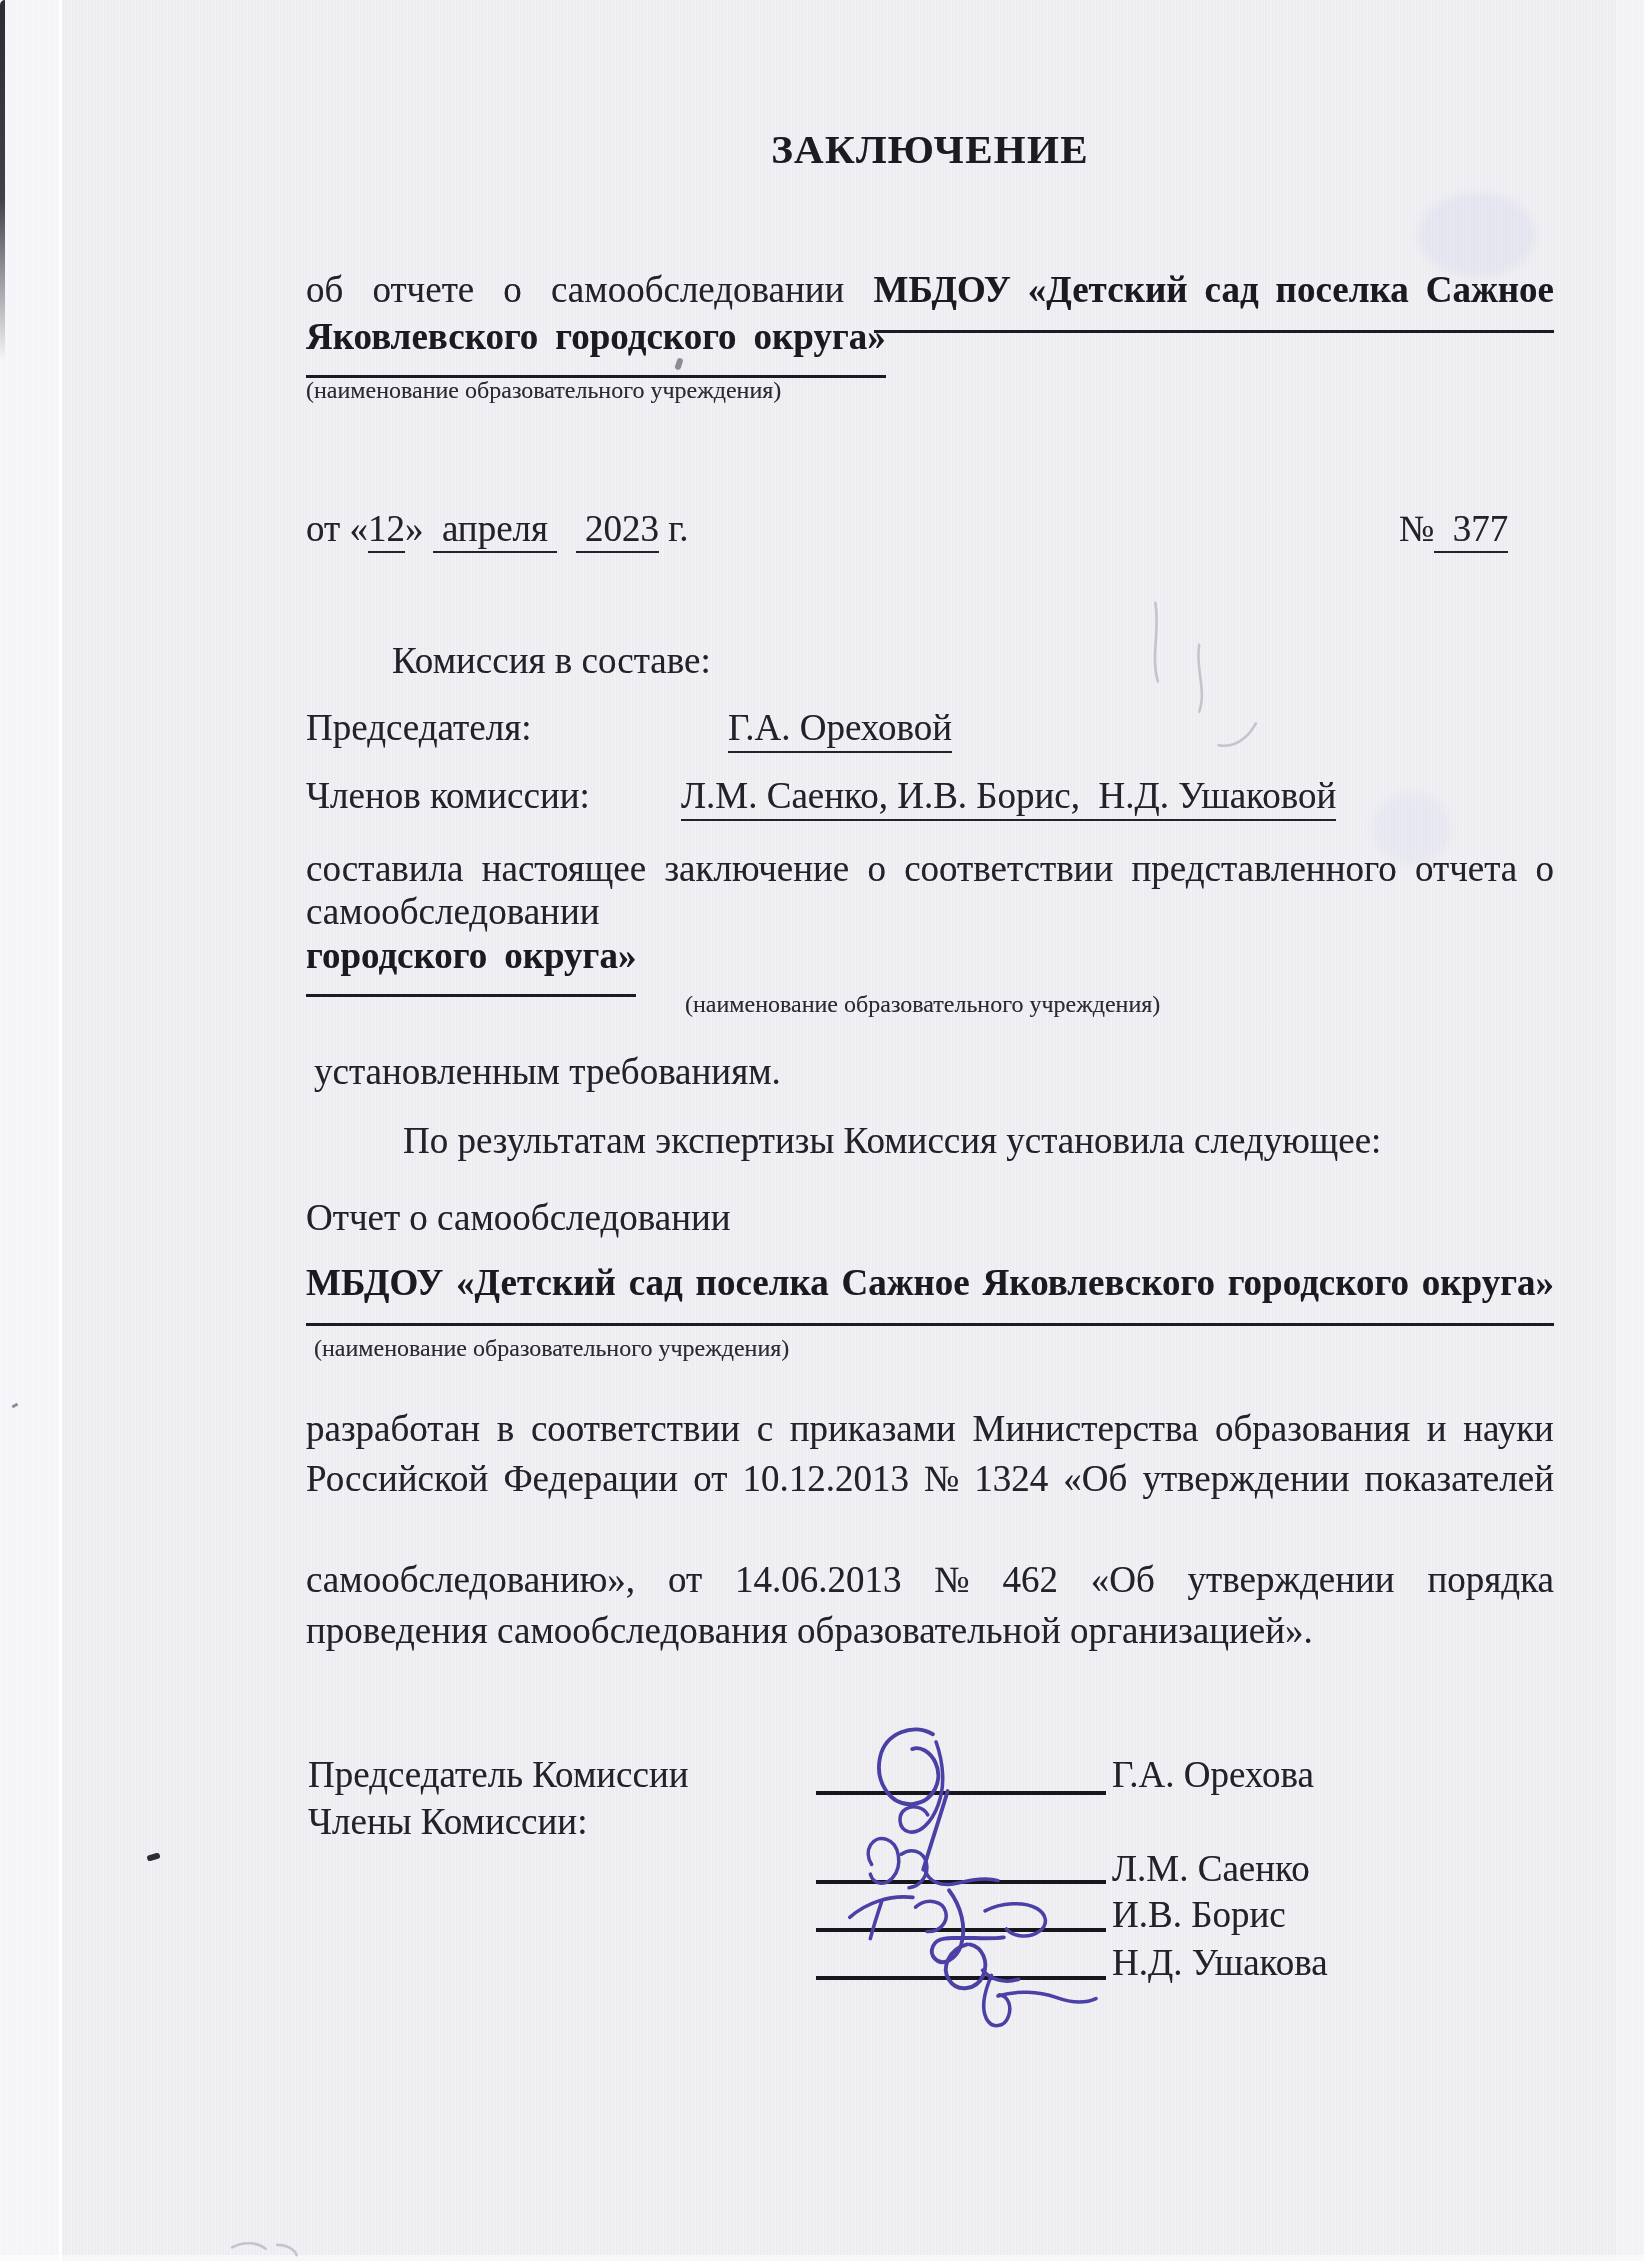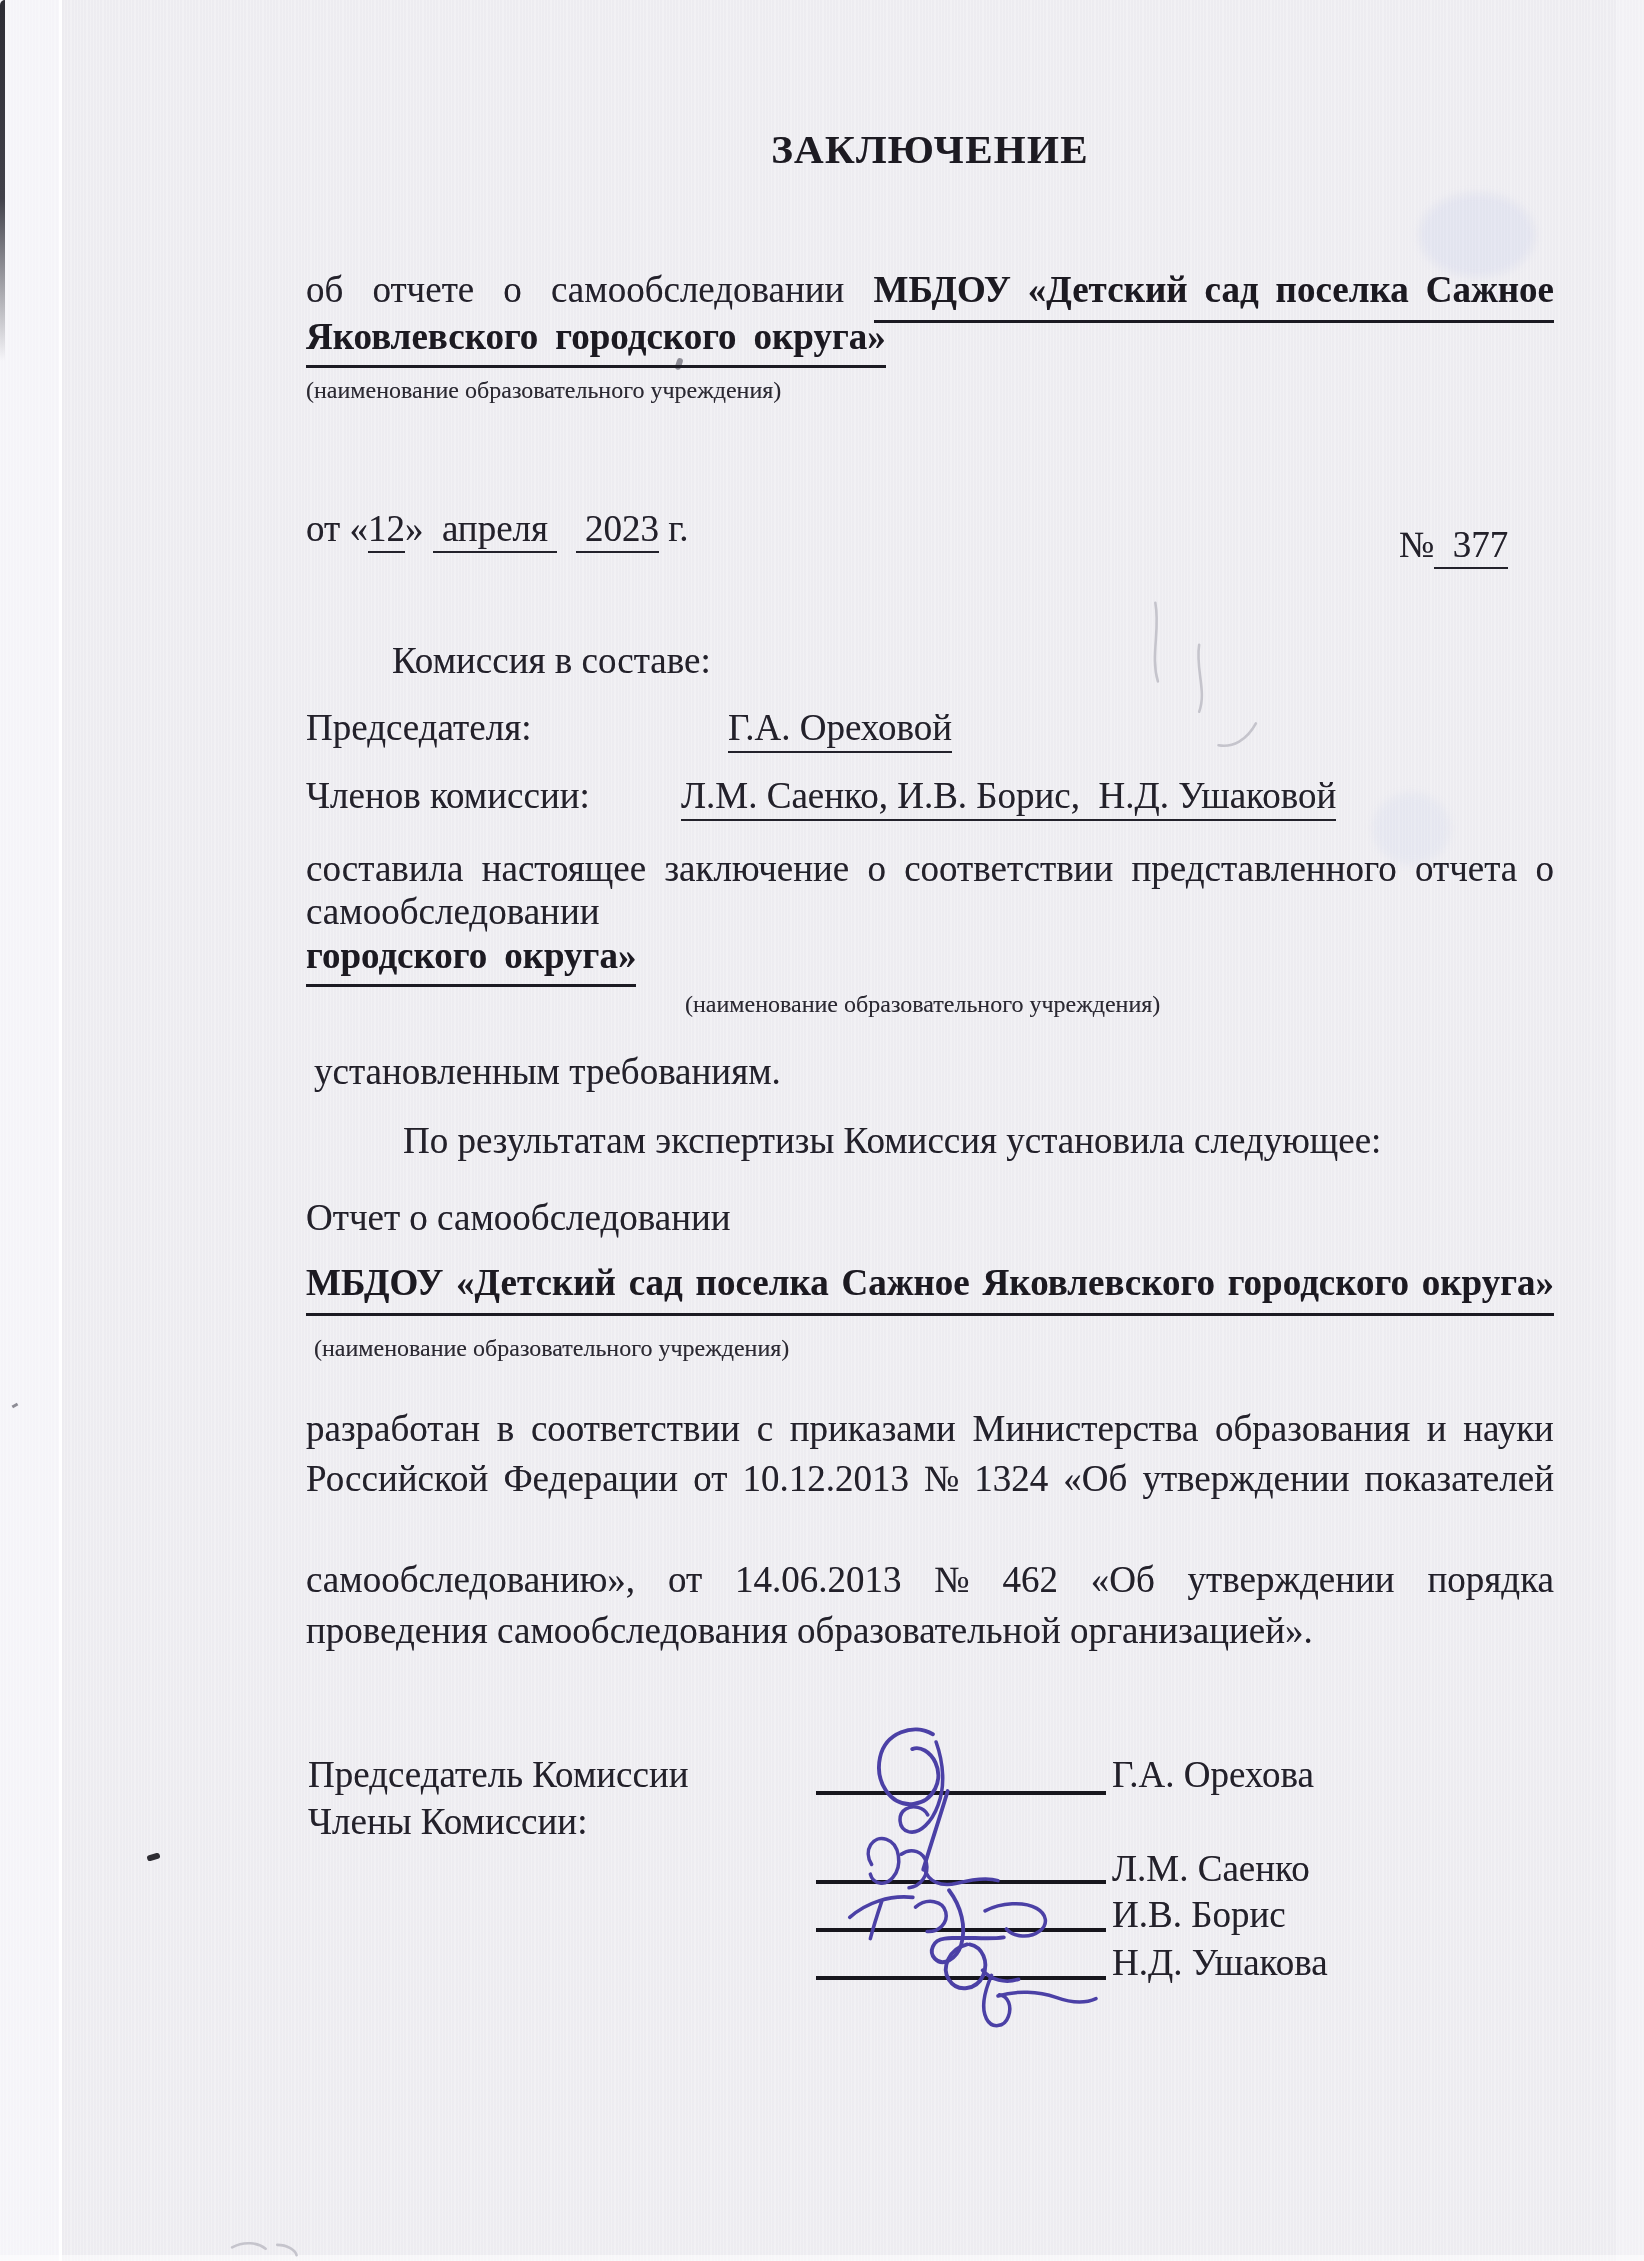--- a/index.html
+++ b/index.html
@@ -12,21 +12,21 @@
   .rightband{position:absolute;right:0;top:0;width:28px;height:100%;background:rgba(250,250,253,.4);}
   .bottomband{position:absolute;left:0;bottom:0;width:100%;height:5.8px;background:rgba(255,255,255,.55);}
   .edge-shadow{position:absolute;left:0;top:0;width:5.2px;height:361px;
         background:linear-gradient(180deg,#2c2c34 0%,#41414a 55%,rgba(65,65,74,0) 100%);
         border-top-left-radius:6.4px;}
   .t{position:absolute;left:306px;width:1248px;font-size:37px;line-height:1.15;
      white-space:nowrap;text-shadow:0 0 0.6px rgba(40,34,60,.38);}
   .jline{display:flex;justify-content:space-between;align-items:baseline;white-space:normal;}
   .title{top:126px;text-align:center;font-size:41px;font-weight:700;letter-spacing:1.3px;color:#1d1b22;}
   .b{font-weight:700;color:#1c1a21;}
-  .u{border-bottom:3.9px solid #1c1b23;padding-bottom:8px;}
+  .u{border-bottom:3.9px solid #1c1b23;padding-bottom:18px;}
   .u4{border-bottom:2.6px solid #23222b;padding-bottom:1.9px;}
   .small{font-size:24px;color:#2b2931;}
   .ws{white-space:pre;}
   .dc{display:contents;}
   .wsp{word-spacing:7.7px;}
   .sigline{position:absolute;width:290px;height:0;border-top:4.5px solid #17161d;}
   .speck{position:absolute;background:#2e2d33;}
   .dust{position:absolute;background:#8d8c95;}
   .smudge{position:absolute;border-radius:50%;filter:blur(4.5px);}
   svg.overlay{position:absolute;left:0;top:0;pointer-events:none;}
@@ -52,21 +52,21 @@
     <span class="dc"><span>об</span><span>отчете</span><span>о</span><span>самообследовании</span></span>
     <span class="b u ws wsp">МБДОУ «Детский сад поселка Сажное</span>
   </div>
   <div class="t" style="top:316px;">
     <span class="b u ws wsp">Яковлевского городского округа»</span>
   </div>
   <div class="t small" style="top:377px;">(наименование образовательного учреждения)</div>
 
   <div class="t" style="top:508px;">
     <span class="ws">от «</span><span class="u4 ws">12</span><span class="ws">» </span><span class="u4 ws"> апреля </span><span class="ws">  </span><span class="u4 ws"> 2023</span><span class="ws"> г.</span>
-    <span style="position:absolute;left:1093px;top:0;margin-top:16px;"><span class="ws">№</span><span class="u4 ws">  377</span></span>
+    <span style="position:absolute;left:1093px;top:0;"><span class="ws">№</span><span class="u4 ws">  377</span></span>
   </div>
 
   <div class="t" style="top:640px;left:392px;width:auto;">Комиссия в составе:</div>
   <div class="t" style="top:707px;">
     <span>Председателя:</span>
     <span class="u4 ws" style="position:absolute;left:375px;top:0;margin-left:47px;">Г.А. Ореховой</span>
   </div>
   <div class="t" style="top:775px;">
     <span>Членов комиссии:</span>
     <span class="u4 ws" style="position:absolute;left:375px;top:0;">Л.М. Саенко, И.В. Борис,  Н.Д. Ушаковой</span>

